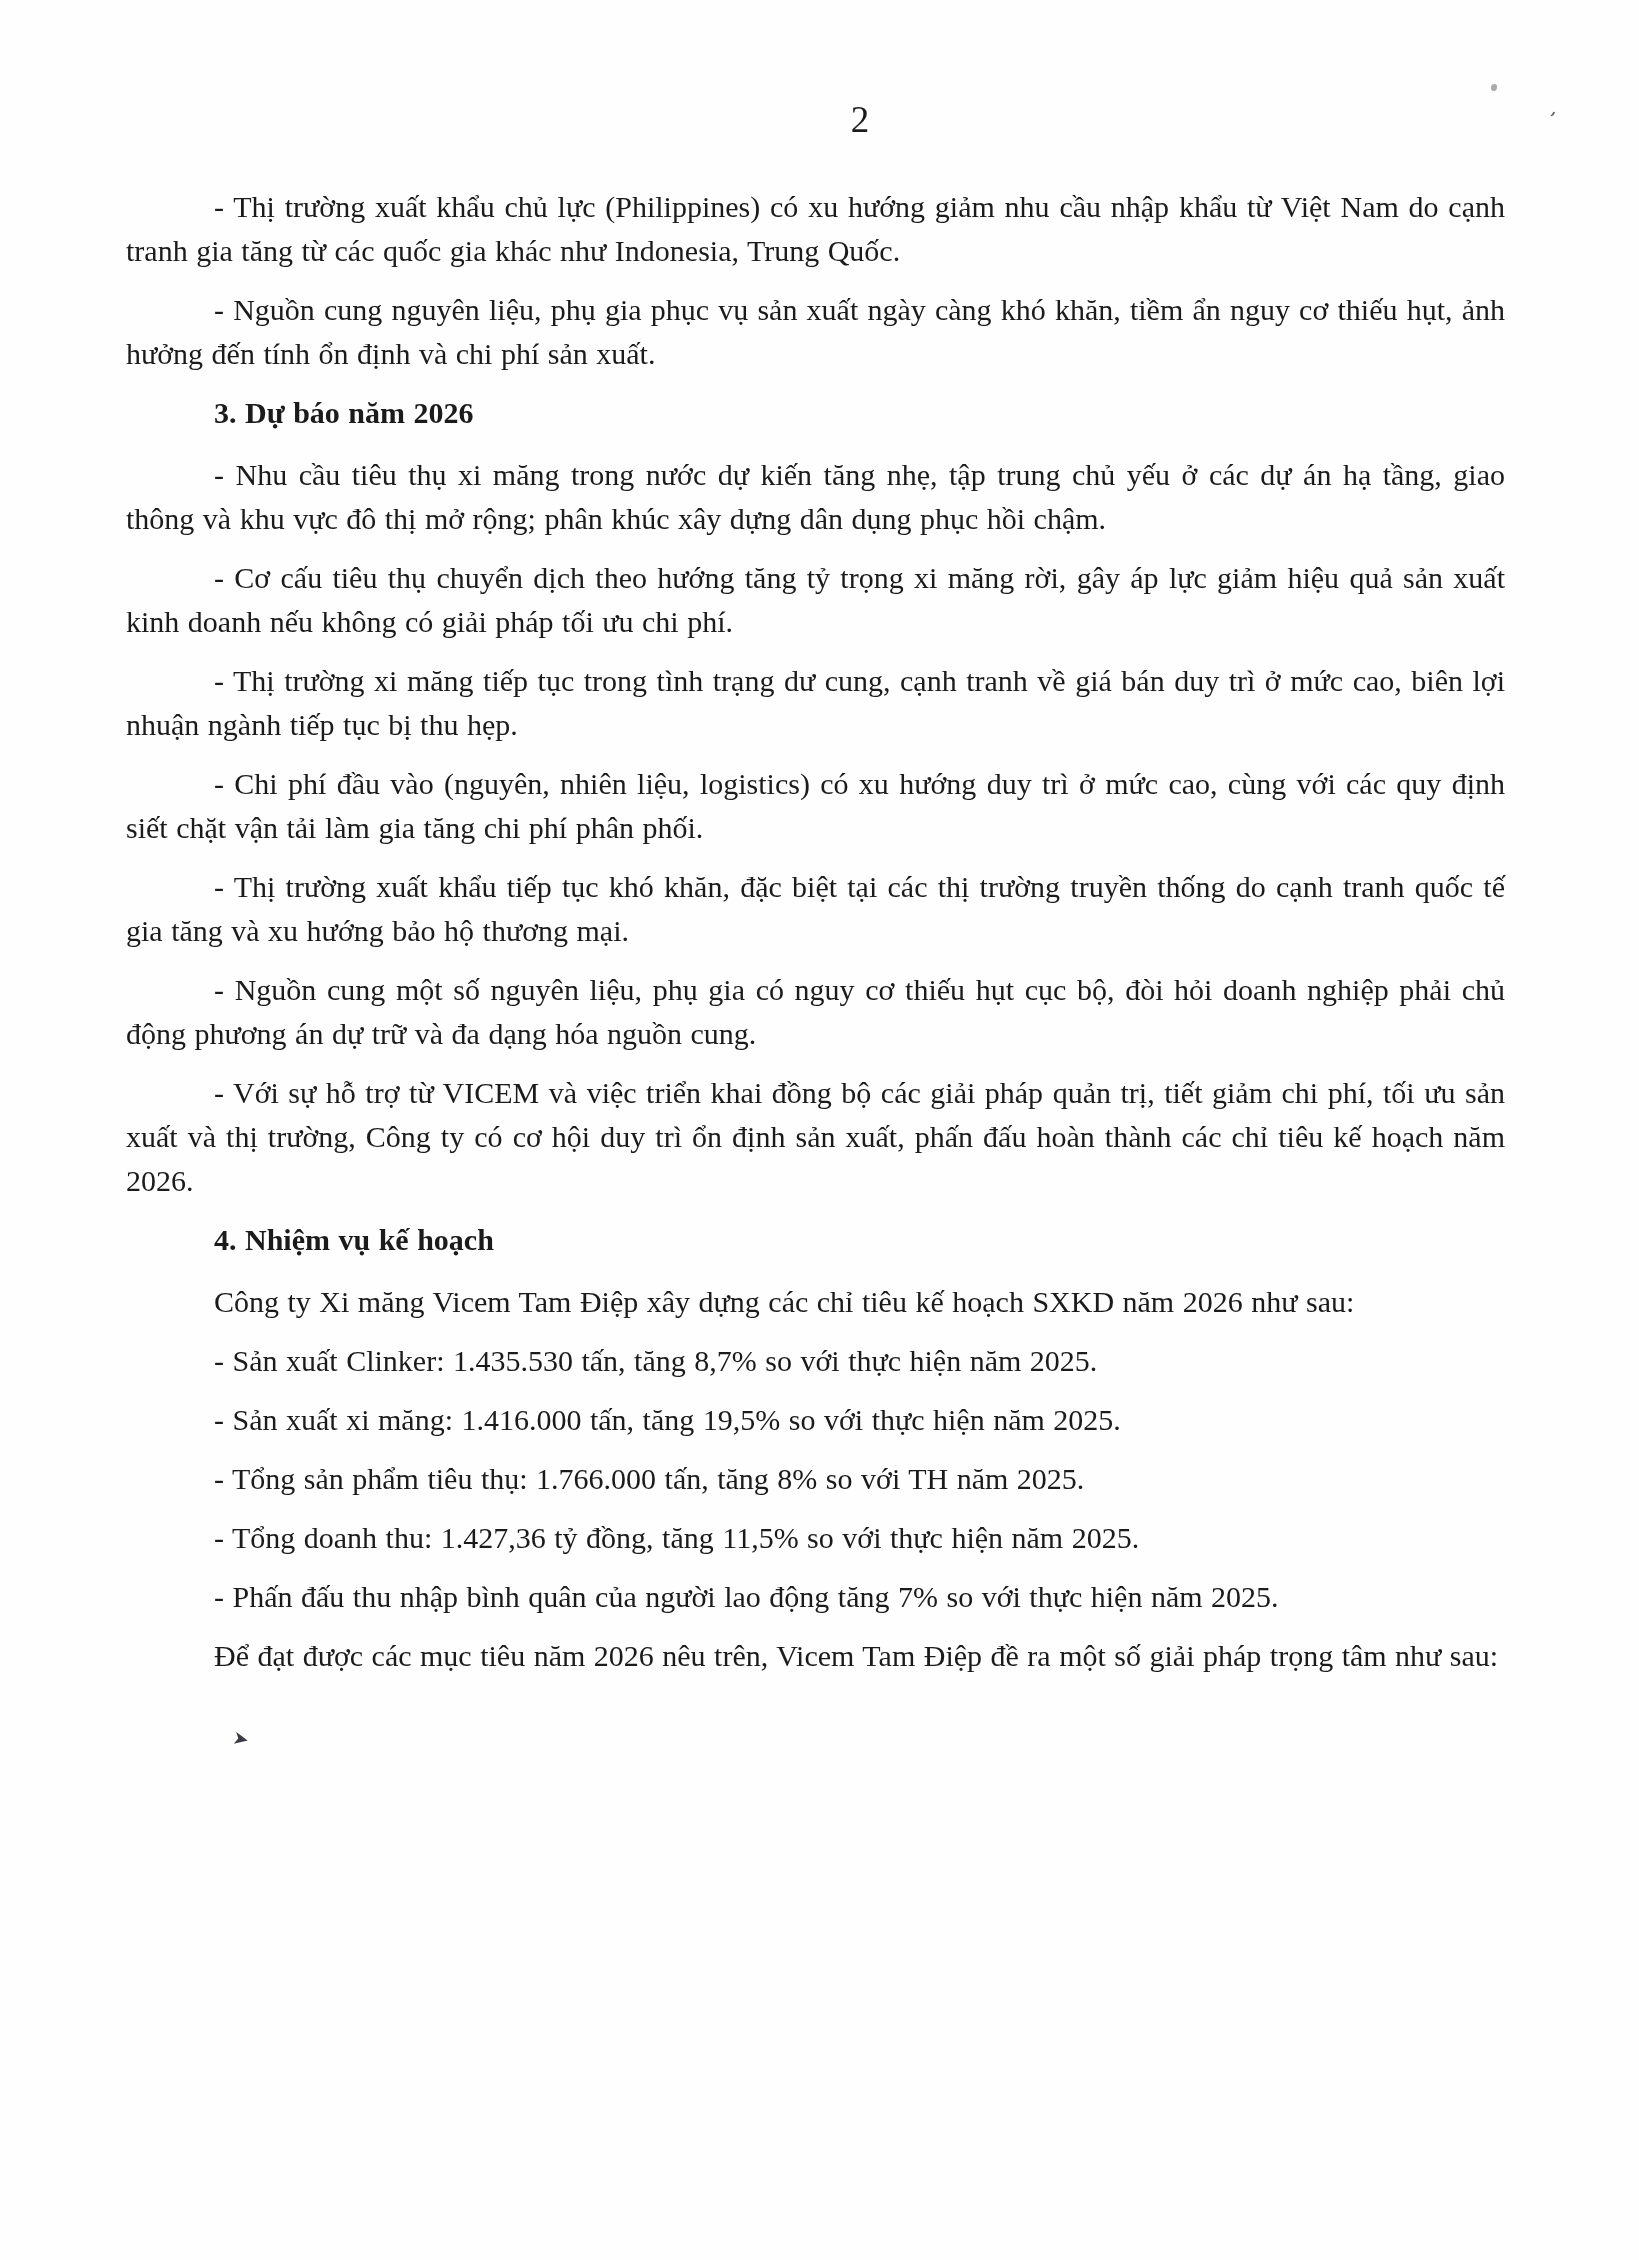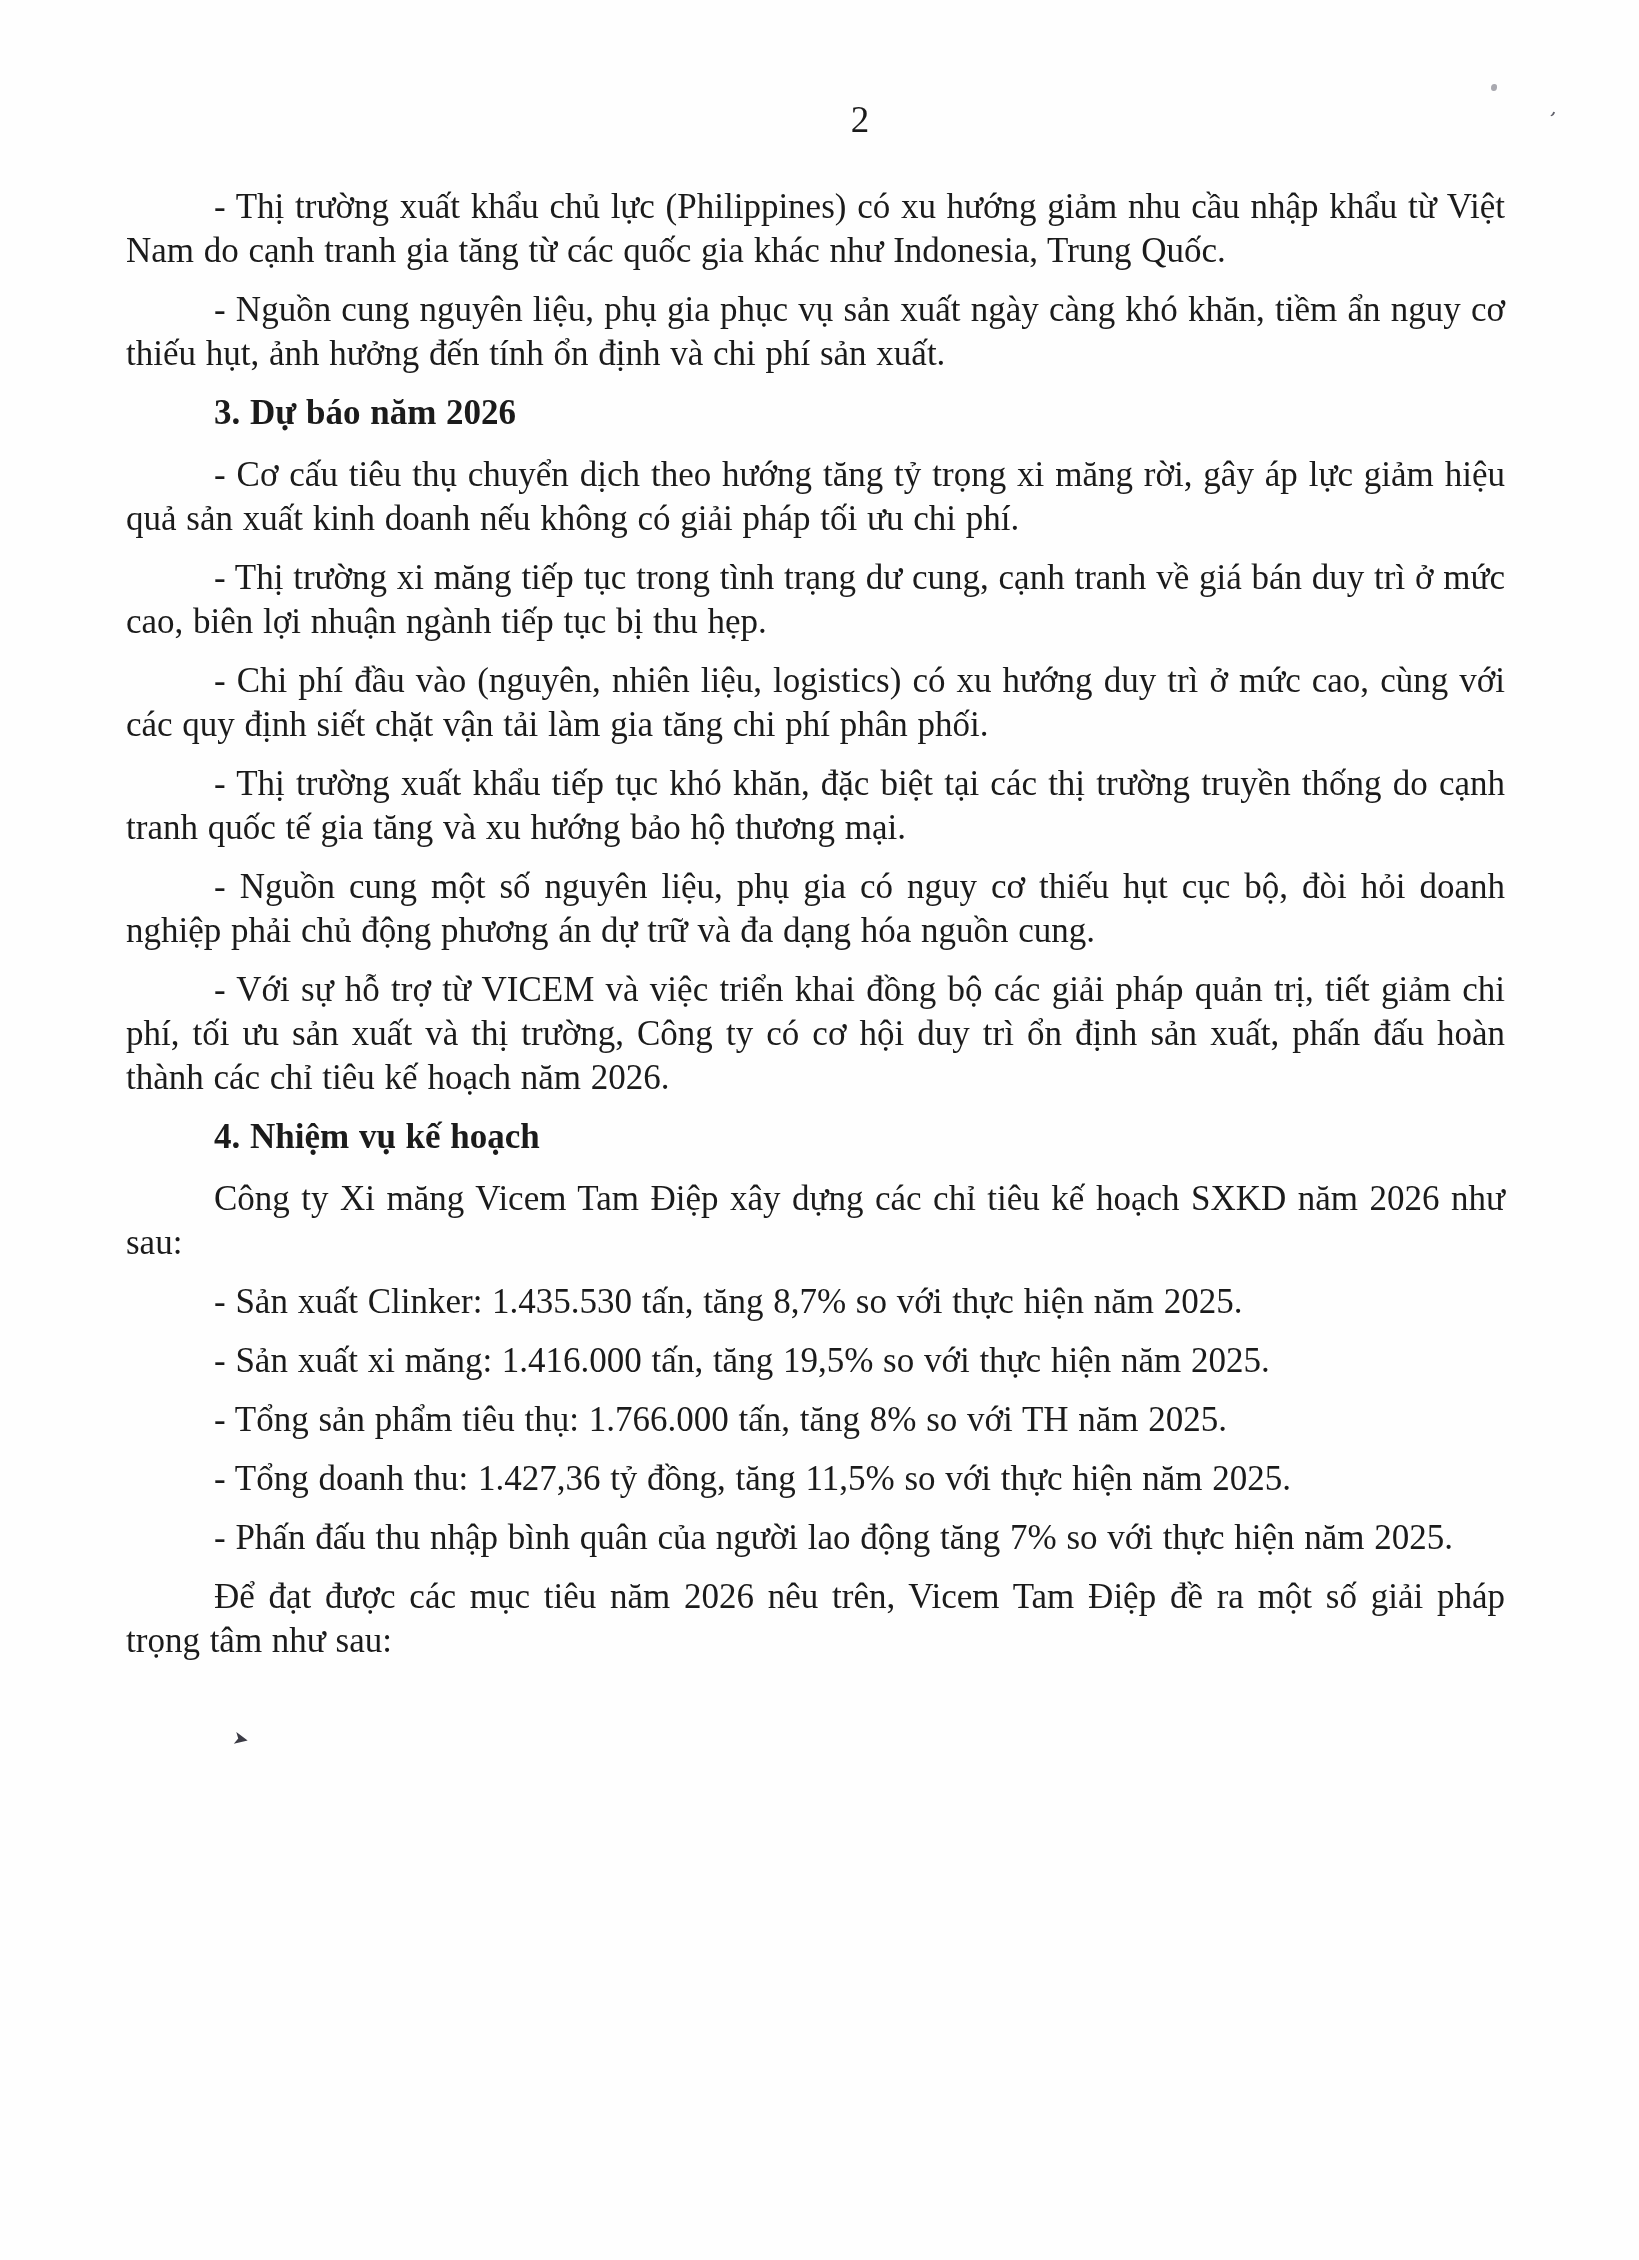--- a/index.html
+++ b/index.html
@@ -27,21 +27,21 @@
     font-size: 37px;
     transform: translateX(40px);
   }
   .content {
     position: absolute;
     top: 185px;
     left: 126px;
     width: 1397px;
   }
   .block {
-    font-size: 35px;
+    font-size: 30px;
     line-height: 44px;
     margin: 0 18px 15px 0;
     word-spacing: 1px;
   }
   .para {
     text-align: justify;
     text-indent: 88px;
   }
   .heading {
     font-weight: 700;
@@ -87,20 +87,21 @@
 <body>
 
 <div class="page">
 
   <div class="page-number">2</div>
 
   <div class="content">
     <div class="block para">- Thị trường xuất khẩu chủ lực (Philippines) có xu hướng giảm nhu cầu nhập khẩu từ Việt Nam do cạnh tranh gia tăng từ các quốc gia khác như Indonesia, Trung Quốc.</div>
     <div class="block para">- Nguồn cung nguyên liệu, phụ gia phục vụ sản xuất ngày càng khó khăn, tiềm ẩn nguy cơ thiếu hụt, ảnh hưởng đến tính ổn định và chi phí sản xuất.</div>
     <div class="block heading">3. Dự báo năm 2026</div>
+    <div class="block para">- Nhu cầu tiêu thụ xi măng trong nước dự kiến tăng nhẹ, tập trung chủ yếu ở các dự án hạ tầng, giao thông và khu vực đô thị mở rộng; phân khúc xây dựng dân dụng phục hồi chậm.</div>
     <div class="block para">- Cơ cấu tiêu thụ chuyển dịch theo hướng tăng tỷ trọng xi măng rời, gây áp lực giảm hiệu quả sản xuất kinh doanh nếu không có giải pháp tối ưu chi phí.</div>
     <div class="block para">- Thị trường xi măng tiếp tục trong tình trạng dư cung, cạnh tranh về giá bán duy trì ở mức cao, biên lợi nhuận ngành tiếp tục bị thu hẹp.</div>
     <div class="block para">- Chi phí đầu vào (nguyên, nhiên liệu, logistics) có xu hướng duy trì ở mức cao, cùng với các quy định siết chặt vận tải làm gia tăng chi phí phân phối.</div>
     <div class="block para">- Thị trường xuất khẩu tiếp tục khó khăn, đặc biệt tại các thị trường truyền thống do cạnh tranh quốc tế gia tăng và xu hướng bảo hộ thương mại.</div>
     <div class="block para">- Nguồn cung một số nguyên liệu, phụ gia có nguy cơ thiếu hụt cục bộ, đòi hỏi doanh nghiệp phải chủ động phương án dự trữ và đa dạng hóa nguồn cung.</div>
     <div class="block para">- Với sự hỗ trợ từ VICEM và việc triển khai đồng bộ các giải pháp quản trị, tiết giảm chi phí, tối ưu sản xuất và thị trường, Công ty có cơ hội duy trì ổn định sản xuất, phấn đấu hoàn thành các chỉ tiêu kế hoạch năm 2026.</div>
     <div class="block heading">4. Nhiệm vụ kế hoạch</div>
     <div class="block para">Công ty Xi măng Vicem Tam Điệp xây dựng các chỉ tiêu kế hoạch SXKD năm 2026 như sau:</div>
     <div class="block para">- Sản xuất Clinker: 1.435.530 tấn, tăng 8,7% so với thực hiện năm 2025.</div>
     <div class="block para">- Sản xuất xi măng: 1.416.000 tấn, tăng 19,5% so với thực hiện năm 2025.</div>

